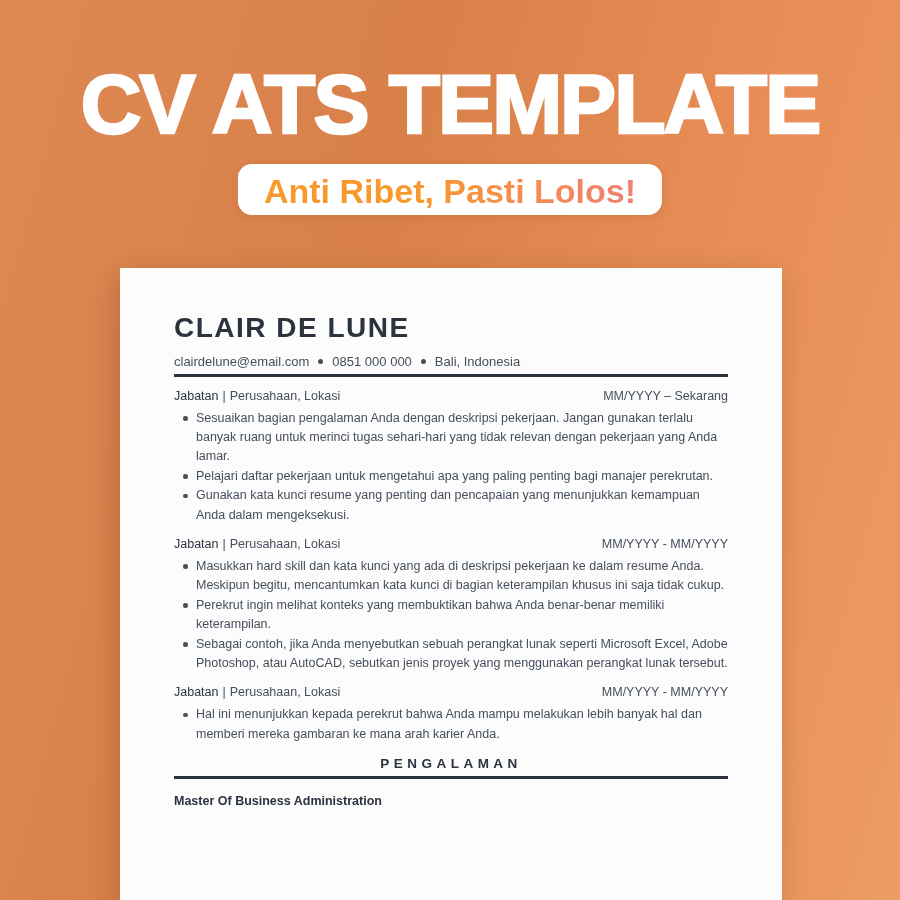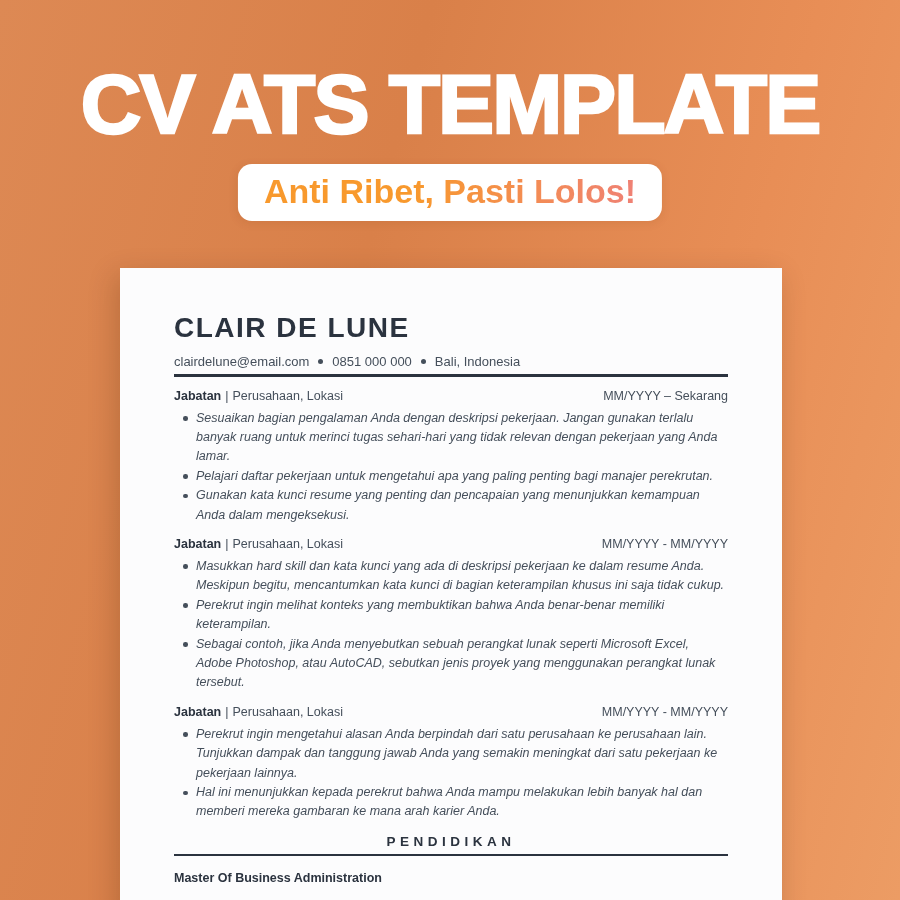--- a/index.html
+++ b/index.html
@@ -15,21 +15,21 @@
     font-family:"Liberation Sans", sans-serif;
   }
   .hero-title{
     position:absolute; top:56px; left:0; width:100%; margin:0;
     text-align:center; color:var(--title-color);
     font-size:84px; font-weight:700; letter-spacing:-2px;
     -webkit-text-stroke:2.6px var(--title-color);
   }
   .badge{
     position:absolute; top:164px; left:50%; transform:translateX(-50%);
-    background:var(--badge-bg); border-radius:14px; padding:8px 26px 10px;
+    background:var(--badge-bg); border-radius:14px; padding:8px 26px 4px;
     box-shadow:0 2px 10px rgba(120,60,20,0.12);
   }
   .badge-text{
     font-size:34px; font-weight:700; letter-spacing:0;
     background:linear-gradient(90deg, var(--badge-text-start) 0%, var(--badge-text-start) 40%, var(--badge-text-end) 100%);
     -webkit-background-clip:text; background-clip:text;
     color:transparent; -webkit-text-fill-color:transparent;
   }
   .paper{
     position:absolute; left:120px; top:268px; width:662px; height:720px;
@@ -38,26 +38,26 @@
     color:var(--body);
   }
   .cv-name{margin:0; font-size:28px; font-weight:700; letter-spacing:1.5px; color:var(--ink);}
   .contact{margin-top:10px; display:flex; align-items:center; gap:9px; font-size:13px; color:var(--body);}
   .dot{width:5px; height:5px; border-radius:50%; background:var(--body); display:inline-block;}
   .sec-title{margin:22px 0 0; text-align:center; font-size:13.5px; font-weight:700; letter-spacing:4.5px; color:var(--ink);}
   .sec-title.second{margin-top:12px;}
   .rule{height:2.5px; background:var(--ink); margin-top:5px;}
   .job{margin-top:10px;}
   .job-head{display:flex; justify-content:space-between; align-items:baseline; font-size:12.5px; line-height:19px;}
-  .role{font-weight:700; color:var(--ink);}
+  .role{font-weight:400; color:var(--ink);}
   .sep{color:var(--body); margin:0 4px;}
   .company{color:var(--body);}
   .dates{font-size:12.5px; color:var(--body); white-space:nowrap;}
   .bullets{margin:3px 0 0; padding:0 0 0 22px; list-style:none;}
-  .bullets li{position:relative; font-size:12.5px; line-height:19.4px; color:var(--body);font-style:italic;}
+  .bullets li{position:relative; font-size:12.5px; line-height:19.4px; color:var(--body);}
   .bullets li::before{content:""; position:absolute; left:-13px; top:7.5px; width:4.5px; height:4.5px; border-radius:50%; background:var(--body);}
   .edu{margin-top:14px;}
   .degree{font-size:12.5px; font-weight:700; color:var(--ink); line-height:17px;}
 </style>
 </head>
 <body>
 
 <div class="stage">
 
   <h1 class="hero-title">CV ATS TEMPLATE</h1>
@@ -110,28 +110,27 @@
       </div>
 
       <div class="job">
         <div class="job-head">
           <div>
             <span class="role">Jabatan</span><span class="sep">|</span><span class="company">Perusahaan, Lokasi</span>
           </div>
           <span class="dates">MM/YYYY - MM/YYYY</span>
         </div>
         <ul class="bullets">
-          <li>Perekrut ingin mengetahui alasan Anda berpindah dari satu perusahaan ke perusahaan lain. Tunjukkan dampak dan tanggung jawab Anda yang semakin meningkat dari satu pekerjaan ke pekerjaan lainnya.</li>
           <li>Hal ini menunjukkan kepada perekrut bahwa Anda mampu melakukan lebih banyak hal dan memberi mereka gambaran ke mana arah karier Anda.</li>
         </ul>
       </div>
     </section>
 
     <section>
-      <h3 class="sec-title second">PENDIDIKAN</h3>
+      <h3 class="sec-title second">PENGALAMAN</h3>
       <div class="rule"></div>
 
       <div class="edu">
         <div class="degree">Master Of Business Administration</div>
 
       </div>
 
     </section>
 
   </div>

